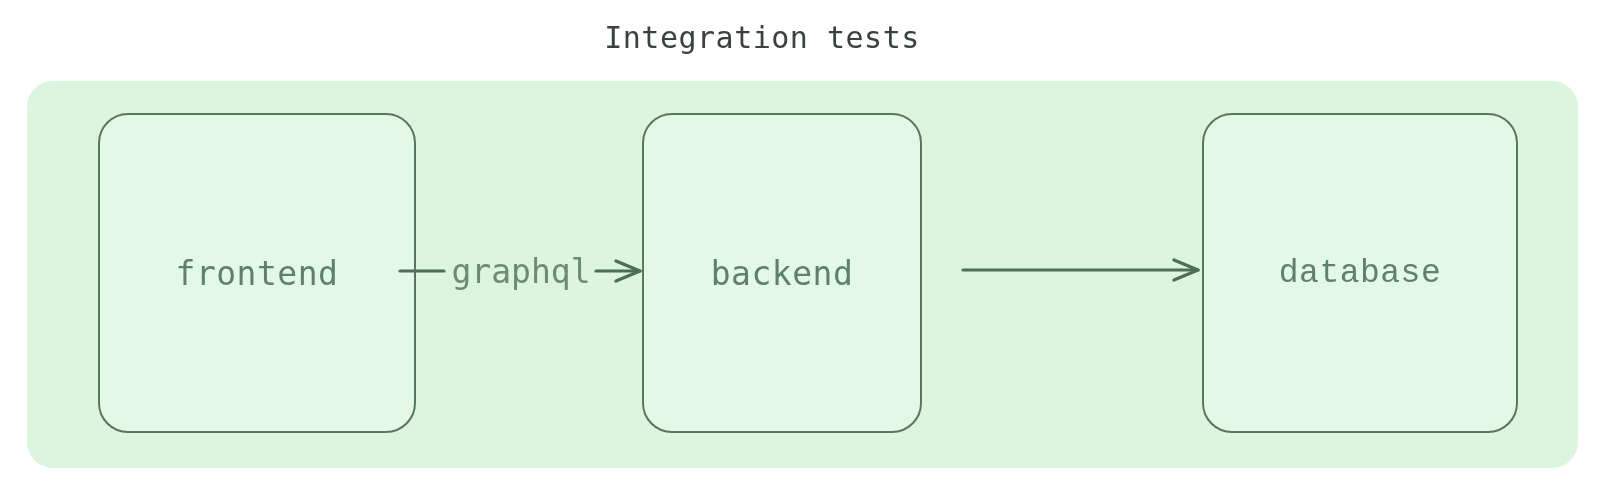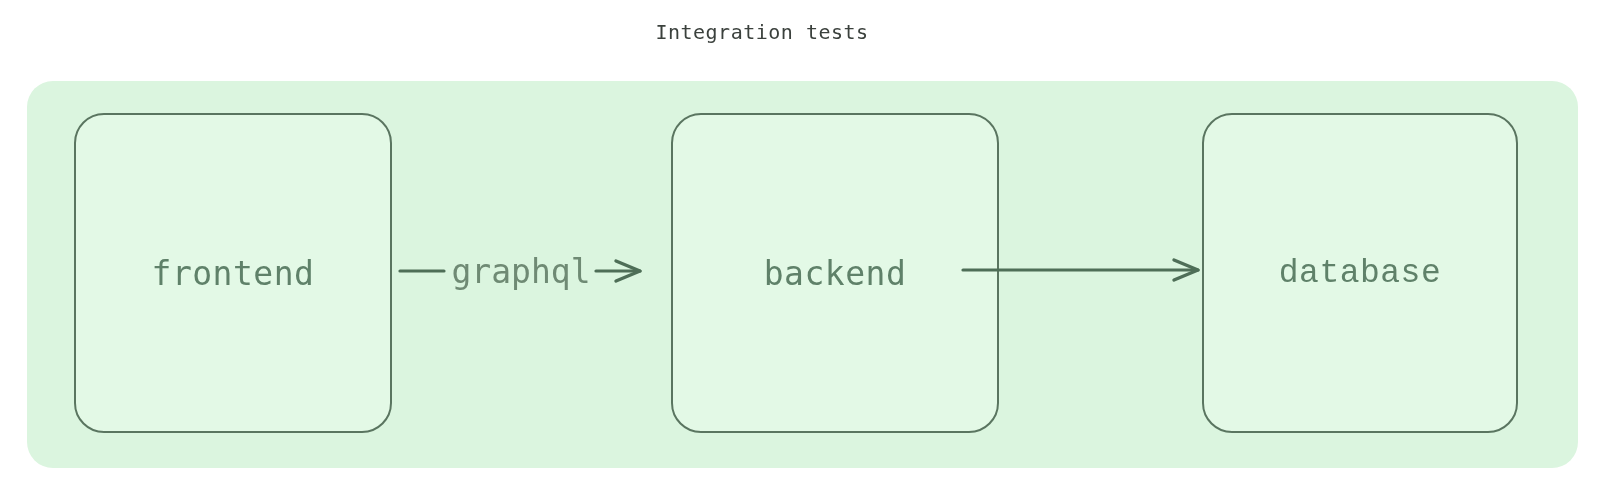--- a/index.html
+++ b/index.html
@@ -21,21 +21,21 @@
     background: var(--page-bg);
     font-family: "DejaVu Sans Mono", "Liberation Mono", monospace;
     overflow: hidden;
   }
   .title {
     position: absolute;
     top: 20px;
     left: 0;
     right: 76px;
     text-align: center;
-    font-size: 20px;
+    font-size: 30px;
     font-weight: 500;
     letter-spacing: 0.5px;
     color: var(--title-text);
   }
   .cluster {
     position: absolute;
     left: 27px;
     top: 81px;
     width: 1551px;
     height: 387px;
@@ -51,22 +51,22 @@
     background: var(--node-fill);
     display: flex;
     align-items: center;
     justify-content: center;
   }
   .node span {
     font-size: 33px;
     color: var(--node-text);
     letter-spacing: 0.5px;
   }
-  .node-frontend { left: 74px;   width: 318px; }
-  .node-backend  { left: 642px;  width: 328px; margin-left: 29px; }
+  .node-frontend { left: 98px;   width: 318px; }
+  .node-backend  { left: 642px;  width: 280px; }
   .node-database { left: 1202px; width: 316px; font-family: Liberation Mono, monospace; }
   .edges {
     position: absolute;
     left: 0; top: 0;
     width: 1600px;
     height: 491px;
     pointer-events: none;
   }
   .edge-line {
     stroke: var(--edge);

